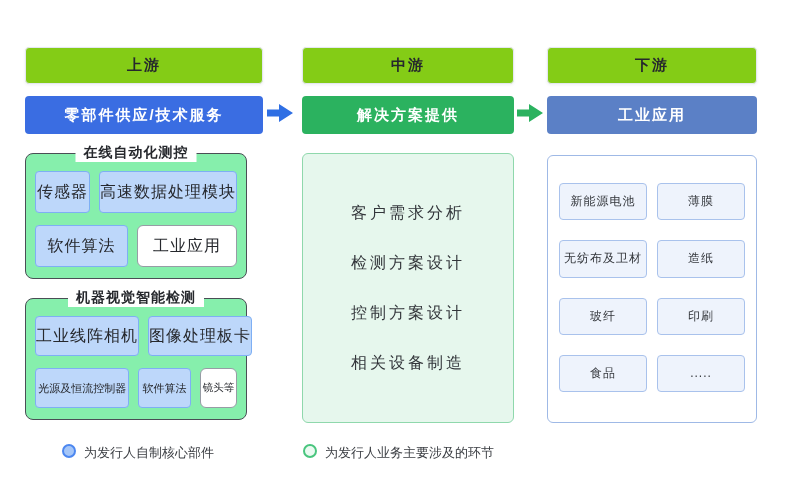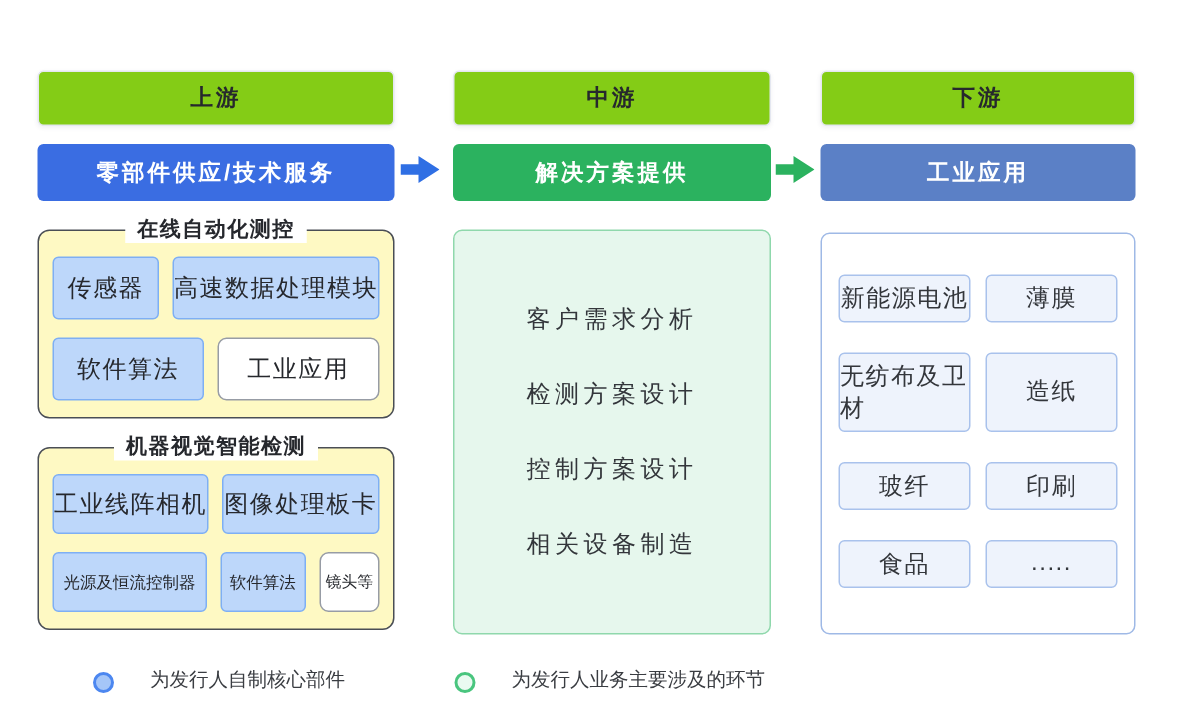--- a/index.html
+++ b/index.html
@@ -15,22 +15,22 @@
     border:1px solid var(--header-border);border-radius:4px;display:flex;align-items:center;
     justify-content:center;font-size:15px;font-weight:bold;letter-spacing:2px;
     box-shadow:0 1px 3px rgba(60,70,100,.08)}
   .banner{position:absolute;top:96px;left:0;right:0;height:38px;border-radius:4px;
     display:flex;align-items:center;justify-content:center;color:#fff;font-size:15px;
     font-weight:bold;letter-spacing:2px}
   .banner-blue{background:var(--banner-blue)}
   .banner-green{background:var(--banner-green)}
   .banner-steel{background:var(--banner-steel)}
 
-  .group{position:absolute;left:0;right:0;border:1.5px solid var(--group-border);
-    border-radius:8px;background:#fef9c3}
+  .group{position:absolute;left:0;right:16px;border:1.5px solid var(--group-border);
+    border-radius:8px;background:#86efac}
   .group-1{top:153px;height:126px}
   .group-2{top:298px;height:122px}
   .group-title{position:absolute;top:-10px;left:50%;transform:translateX(-50%);
     background:#fff;padding:0 8px;font-size:14px;font-weight:bold;white-space:nowrap;
     letter-spacing:1px}
   .group-body{position:absolute;left:9px;right:9px;top:17px;bottom:11px;
     display:flex;flex-direction:column;gap:12px}
   .chip-row{display:flex;gap:9px;flex:1}
   .chip{display:flex;align-items:center;justify-content:center;border-radius:4px;
     font-size:16px;flex:1;white-space:nowrap;letter-spacing:1px}
@@ -45,27 +45,27 @@
     background:var(--green-panel-bg);border:1.5px solid var(--green-panel-border);
     border-radius:6px;display:flex;flex-direction:column;align-items:center;
     justify-content:center;gap:29px}
   .step{font-size:16px;letter-spacing:3px;color:#33363b}
 
   .right-panel{position:absolute;top:155px;left:0;right:0;height:268px;background:#fff;
     border:1px solid var(--right-panel-border);border-radius:6px;display:grid;
     grid-template-columns:1fr 1fr;gap:20px 10px;padding:27px 11px 30px}
   .app-chip{display:flex;align-items:center;justify-content:center;
     background:var(--right-item-bg);border:1px solid var(--right-item-border);
-    border-radius:4px;font-size:16px;letter-spacing:1px;color:#33363b}
+    border-radius:4px;font-size:12px;letter-spacing:1px;color:#33363b}
 
   .arrow{position:absolute;top:104px;width:26px;height:18px;line-height:0}
   .arrow-blue{left:267px;color:var(--arrow-blue)}
   .arrow-green{left:517px;color:var(--arrow-green)}
 
-  .legend{position:absolute;top:444px;display:flex;align-items:flex-end;gap:24px;
+  .legend{position:absolute;top:444px;display:flex;align-items:flex-start;gap:8px;
     font-size:13px;color:#3a3d42}
   .legend-1{left:62px}
   .legend-2{left:303px}
   .dot{width:14px;height:14px;border-radius:50%;display:inline-block;flex:none}
   .dot-blue{background:var(--legend-blue-bg);border:2.5px solid var(--legend-blue-border)}
   .dot-green{background:var(--legend-green-bg);border:2.5px solid var(--legend-green-border)}
 </style>
 </head>
 <body>
 

